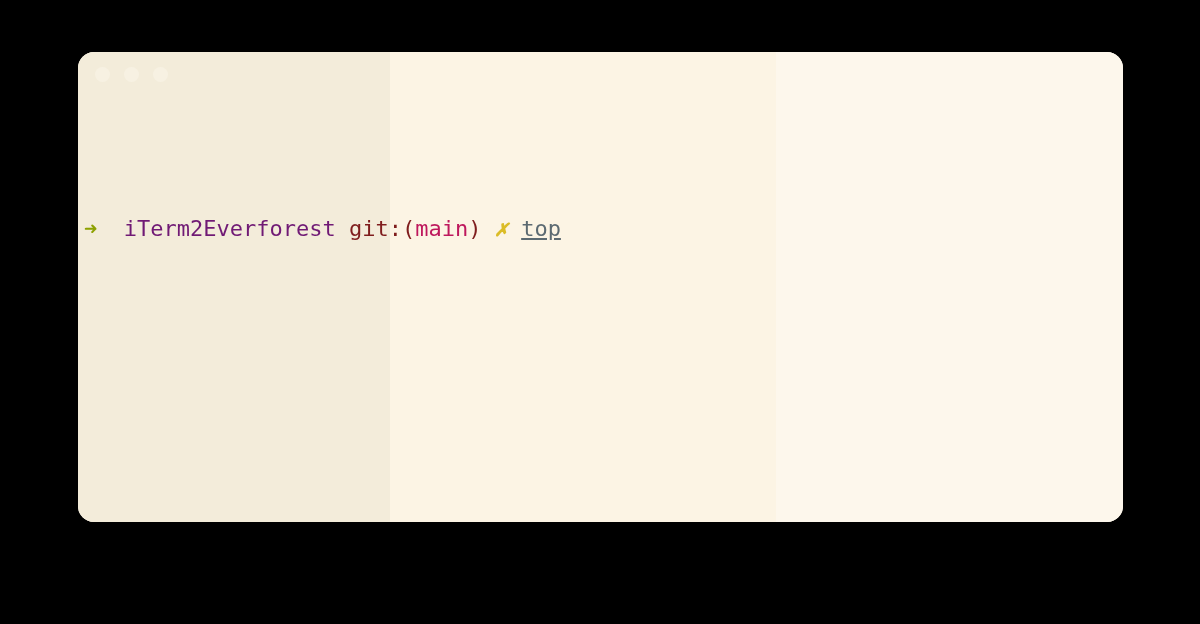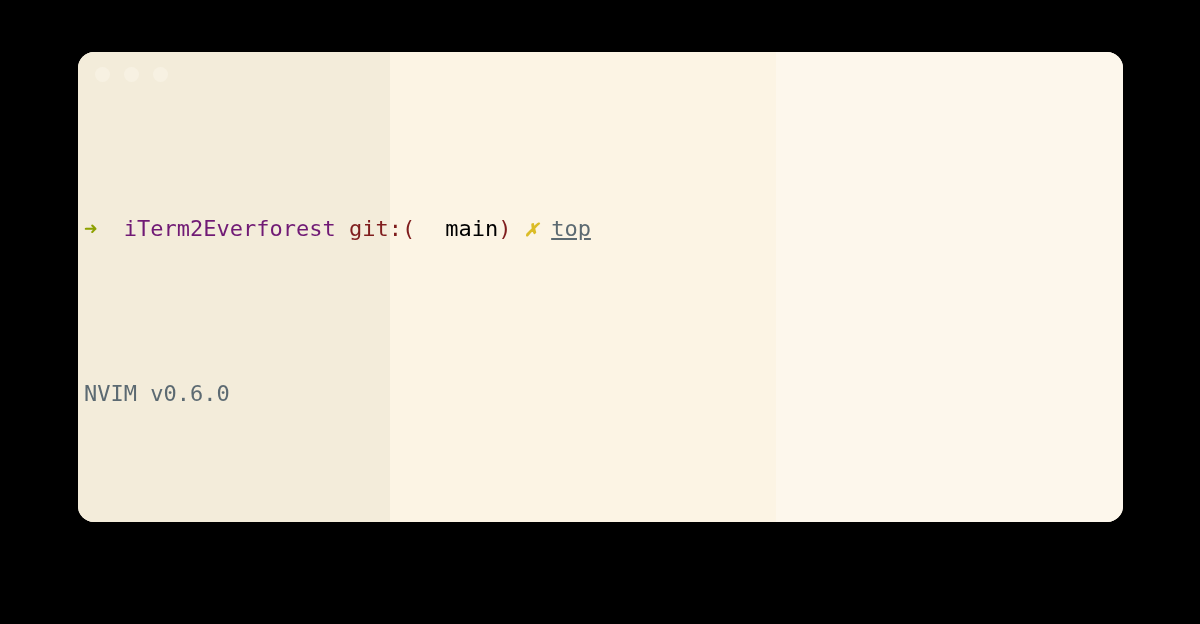--- a/index.html
+++ b/index.html
@@ -75,21 +75,21 @@
     padding-top: 9px;
     box-sizing: border-box;
   }
 
   .line { height: 27.5px; }
 
   
   .c-arrow   { color: #8da101; }
   .c-host    { color: #701a75; }
   .c-git     { color: #7f1d1d; }
-  .c-branch  { color: #000000; margin-left: 30px; }
+  .c-branch  { color: #be185d; }
   .c-x       { color: #dbbc27; font-style: italic; font-weight: 700; }
   .c-cmd     { color: #5c6a72; text-decoration: underline; }
   .c-out     { color: #5c6a72; }
 </style>
 </head>
 <body>
 
 <div id="root">
 
   <div class="term-window">
@@ -104,21 +104,20 @@
       <div class="dot"></div>
     </div>
 
     <div class="term-body">
 
       
       <div class="line"><span class="c-arrow">➜</span><span class="c-out">  </span><span class="c-host">iTerm2Everforest</span><span class="c-out"> </span><span class="c-git">git:(</span><span class="c-branch">main</span><span class="c-git">)</span><span class="c-out"> </span><span class="c-x">✗</span><span class="c-out"> </span><span class="c-cmd">top</span></div>
 
       
 
-      <div class="line c-out">NVIM v0.6.0</div>
       
       
       
 
       
 
       
       
 
       

